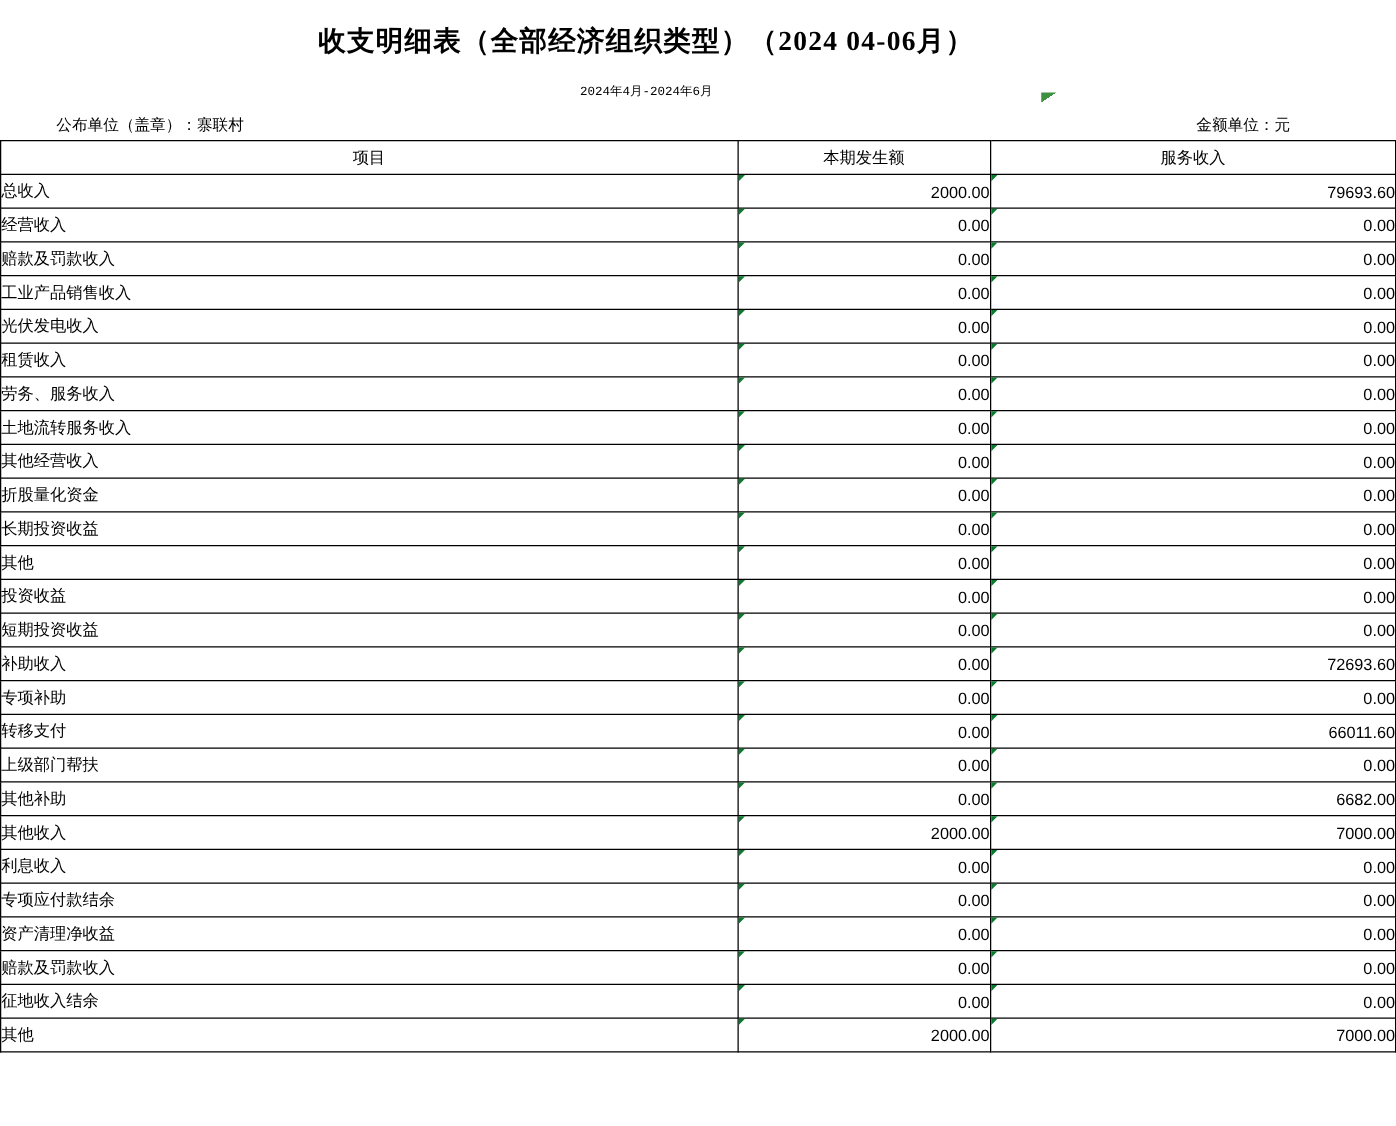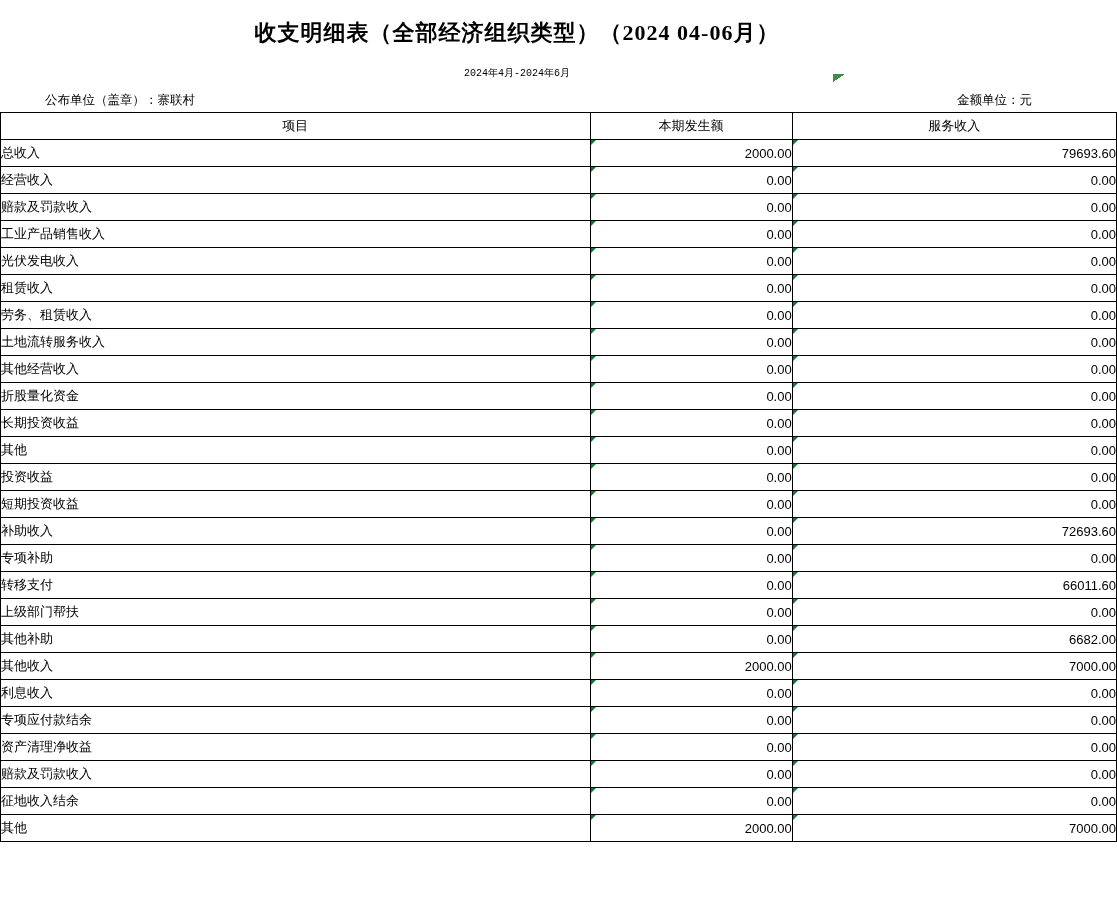--- a/index.html
+++ b/index.html
@@ -168,21 +168,21 @@
           <td class="label lvl2">光伏发电收入</td>
           <td class="num">0.00</td>
           <td class="num">0.00</td>
         </tr>
         <tr>
           <td class="label lvl2">租赁收入</td>
           <td class="num">0.00</td>
           <td class="num">0.00</td>
         </tr>
         <tr>
-          <td class="label lvl2">劳务、租赁收入</td>
+          <td class="label lvl2">劳务、服务收入</td>
           <td class="num">0.00</td>
           <td class="num">0.00</td>
         </tr>
         <tr>
           <td class="label lvl2">土地流转服务收入</td>
           <td class="num">0.00</td>
           <td class="num">0.00</td>
         </tr>
         <tr>
           <td class="label lvl2">其他经营收入</td>

